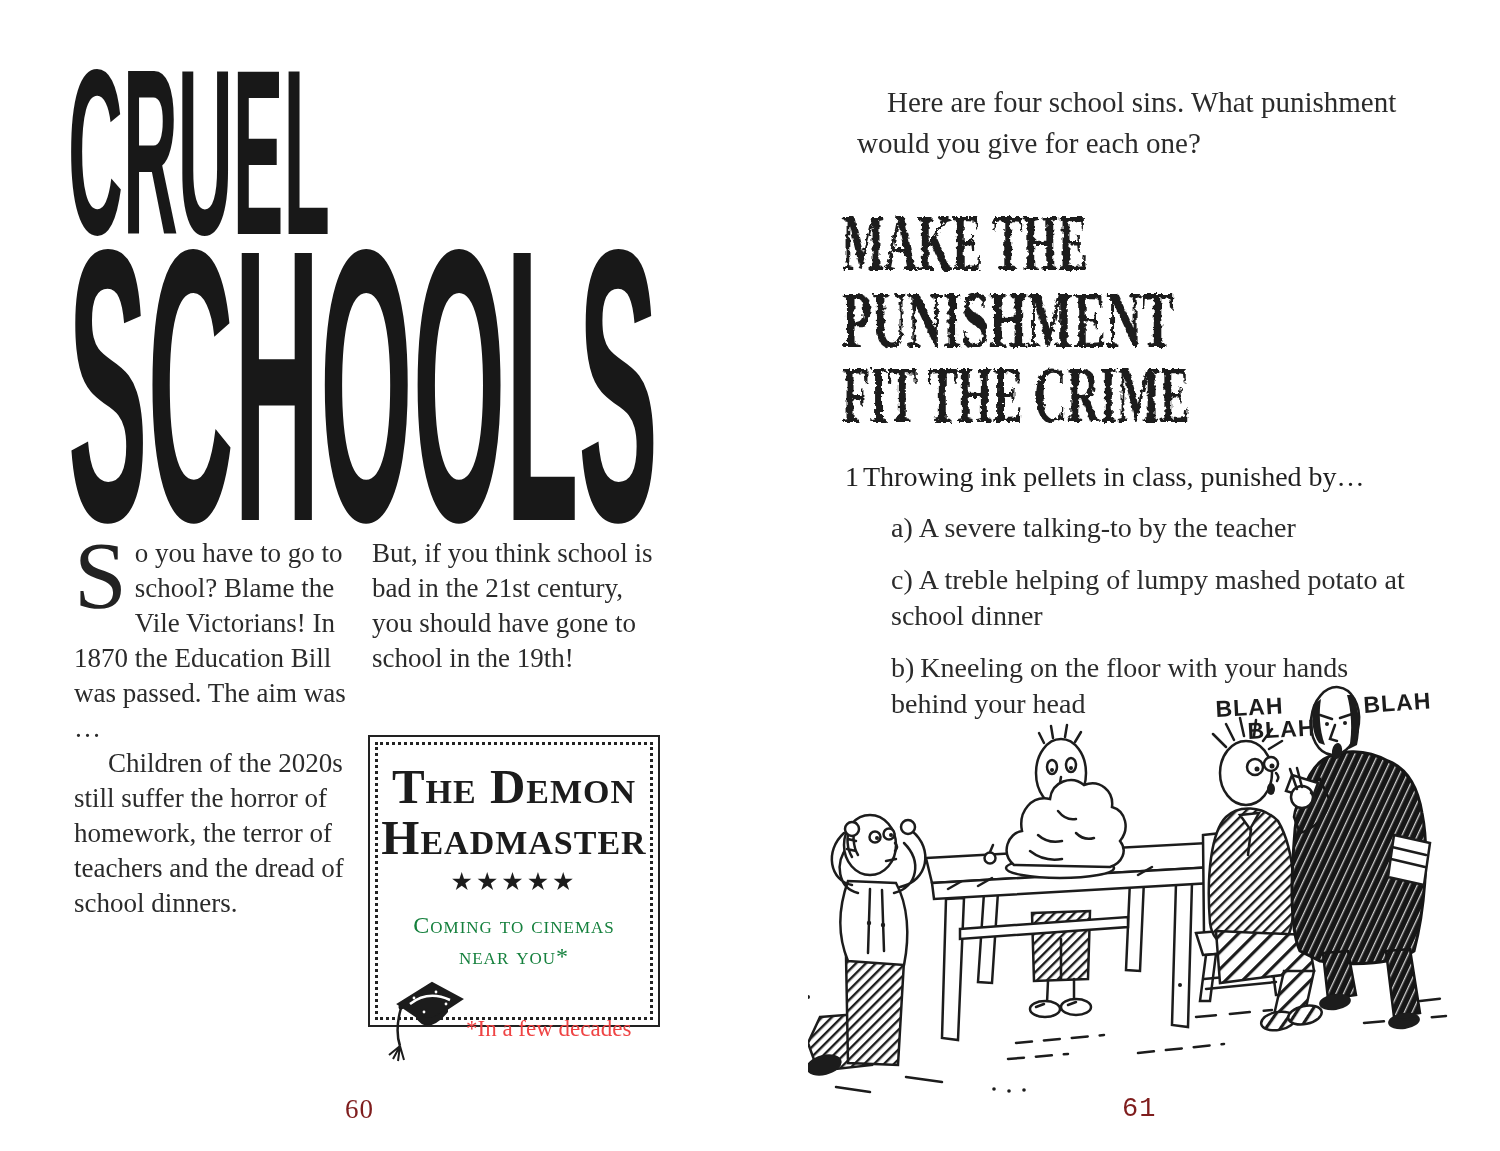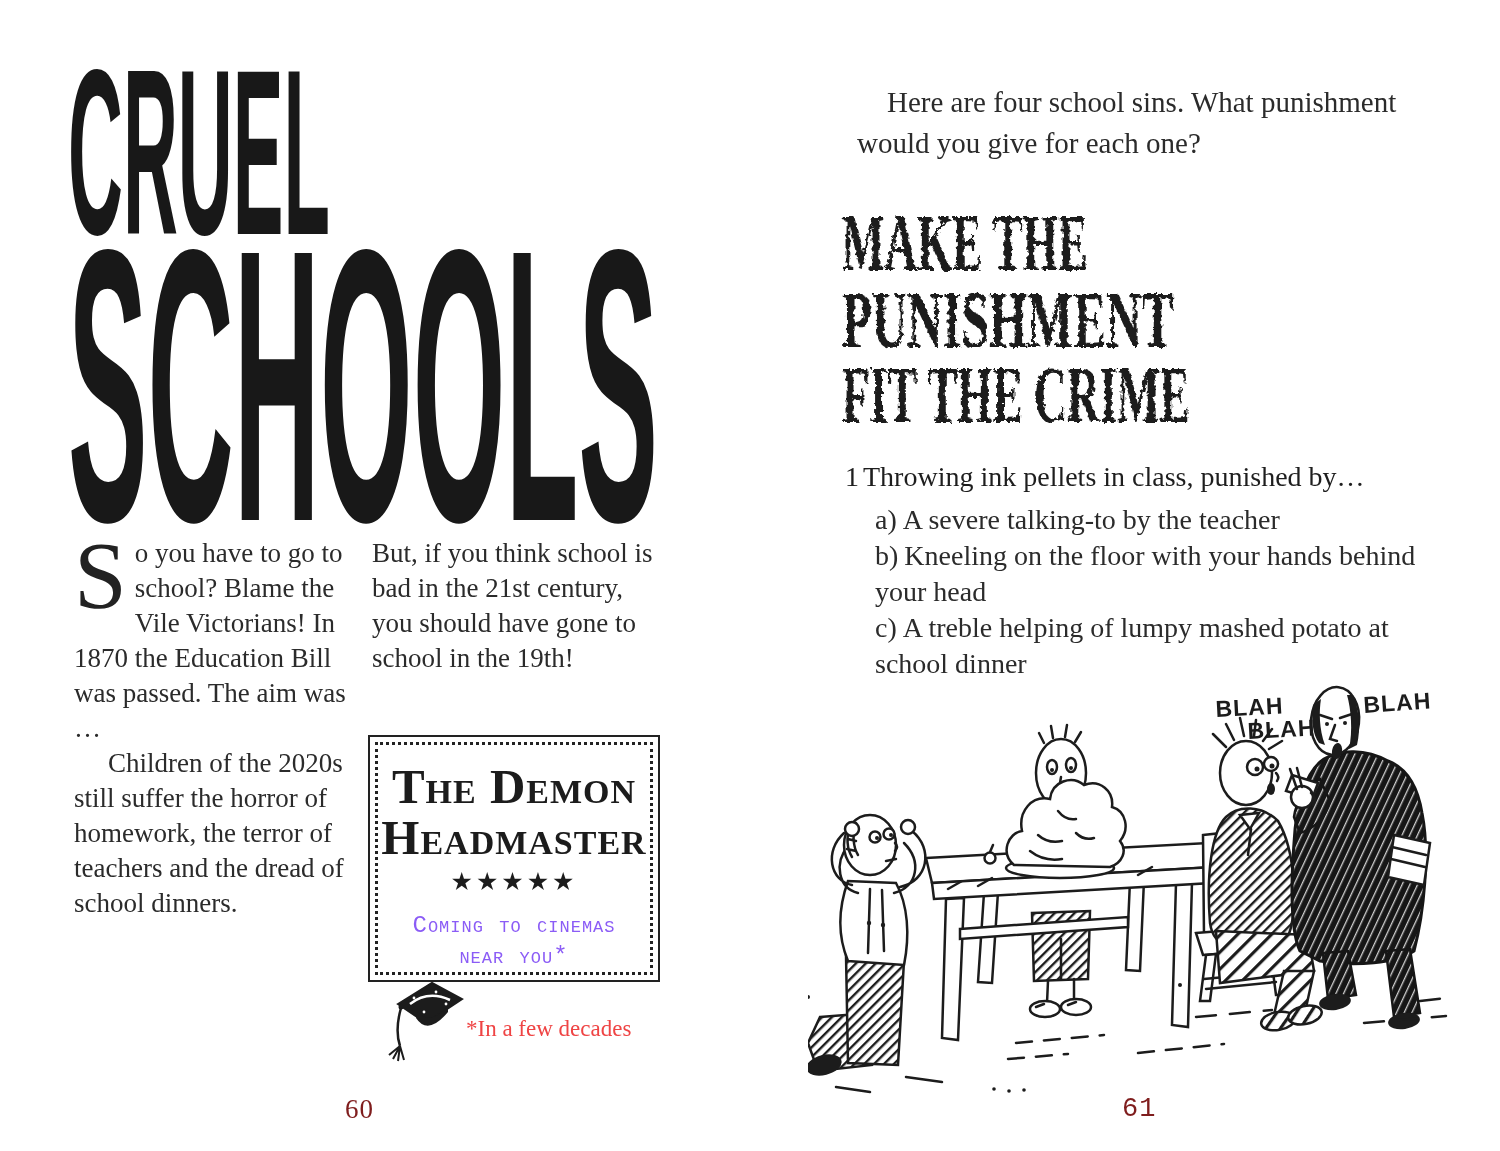--- a/index.html
+++ b/index.html
@@ -19,36 +19,36 @@
   .col2{left:372px;top:536px;width:292px;}
   .col p{margin:0;}
   .dropcap{
     float:left;font-size:95px;line-height:72px;padding:4px 8px 0 0;
     color:#222;font-family:"Liberation Serif",serif;
   }
   .indent{text-indent:34px;}
   em{font-style:italic;}
   
   .ad-box{
-    position:absolute;left:368px;top:735px;width:292px;height:247px;
+    position:absolute;left:368px;top:735px;width:292px;height:292px;
     border:2px solid #222;box-sizing:border-box;background:#fff;
   }
   .ad-inner{
     position:absolute;inset:5px;border:3px dotted #222;
     text-align:center;
   }
   .ad-title{
     font-family:"Liberation Serif",serif;font-variant:small-caps;font-weight:700;
     font-size:49px;line-height:51px;color:#1c1c1c;letter-spacing:1px;
   }
   .ad-title.first{margin-top:16px;}
   .ad-stars{font-size:25px;letter-spacing:3px;color:#1c1c1c;margin-top:4px;}
   .ad-tag{
-    font-family:Liberation Mono, monospace;font-variant:small-caps;
-    font-size:24px;line-height:31px;color:#8b5cf6;letter-spacing:1px;
+    font-family:Liberation Serif, serif;font-variant:small-caps;
+    font-size:24px;line-height:31px;color:#15803d;letter-spacing:1px;
   }
   .ad-tag.first{margin-top:14px;}
   .ad-bottom{position:relative;height:96px;margin-top:2px;text-align:left;}
   .mortarboard{position:absolute;left:10px;top:0;}
   .ad-foot{
     position:absolute;left:88px;top:42px;
     font-family:Liberation Serif, serif;
     font-size:23px;color:#ef4444;
   }
   .pagenum{
@@ -60,21 +60,21 @@
   .intro{position:absolute;left:857px;top:82px;margin:0;font-size:29px;line-height:41px;color:#2b2b2b;}
   .intro span{display:block;}
   .intro .il1{padding-left:30px;}
   .heading-svg{position:absolute;left:840px;top:206px;}
   .heading-svg text{font-family:"Liberation Serif",serif;font-weight:700;fill:#1b1b1b;font-size:80px;}
   .question{position:absolute;left:845px;top:460px;width:625px;}
   .stem{margin:0;font-size:28px;line-height:34px;color:#1e1e1e;white-space:nowrap;}
   .stem .qnum{font-weight:400;margin-right:4px;}
   .stem .qtext{font-weight:400;}
   .opts{margin-top:8px;padding-left:30px;width:560px;}
-  .opt{margin:0;font-size:28px;line-height:36px;color:#2b2b2b;}
+  .opt{margin:16px;font-size:28px;line-height:36px;color:#2b2b2b;}
   .optlabel{margin-right:6px;}
   .cartoon{position:absolute;left:808px;top:683px;}
   .cartoon .ln{stroke:#1c1c1c;stroke-width:2.5;fill:none;stroke-linecap:round;}
   .cartoon .fw{stroke:#1c1c1c;stroke-width:2.5;fill:#fff;}
   .cartoon .fb{fill:#1c1c1c;stroke:none;}
   .cartoon .speech{
     font-family:"Liberation Sans","DejaVu Sans",sans-serif;font-weight:700;
     font-size:23px;fill:#1c1c1c;letter-spacing:1px;
   }
 </style>
@@ -146,22 +146,22 @@
         <text x="2" y="64" textLength="246" lengthAdjust="spacingAndGlyphs">MAKE THE</text>
         <text x="2" y="141" textLength="332" lengthAdjust="spacingAndGlyphs">PUNISHMENT</text>
         <text x="2" y="216" textLength="348" lengthAdjust="spacingAndGlyphs">FIT THE CRIME</text>
       </g>
     </svg>
 
     <div class="question">
       <p class="stem"><span class="qnum">1</span><span class="qtext">Throwing ink pellets in class, punished by…</span></p>
       <div class="opts">
         <p class="opt"><span class="optlabel">a)</span><span>A severe talking-to by the teacher</span></p>
+        <p class="opt"><span class="optlabel">c)</span><span>A treble helping of lumpy mashed potato at school dinner</span></p>
         <p class="opt"><span class="optlabel">b)</span><span>Kneeling on the floor with your hands behind your head</span></p>
-        <p class="opt"><span class="optlabel">c)</span><span>A treble helping of lumpy mashed potato at school dinner</span></p>
       </div>
     </div>
 
     <svg class="cartoon" width="650" height="420" viewBox="0 0 650 420">
       <defs>
         <pattern id="hA" width="7" height="7" patternUnits="userSpaceOnUse" patternTransform="rotate(45)">
           <rect width="7" height="7" fill="#fff"></rect>
             <rect width="2.4" height="7" fill="#1c1c1c"></rect>
         </pattern>
         <pattern id="hB" width="12" height="12" patternUnits="userSpaceOnUse" patternTransform="rotate(45)">

